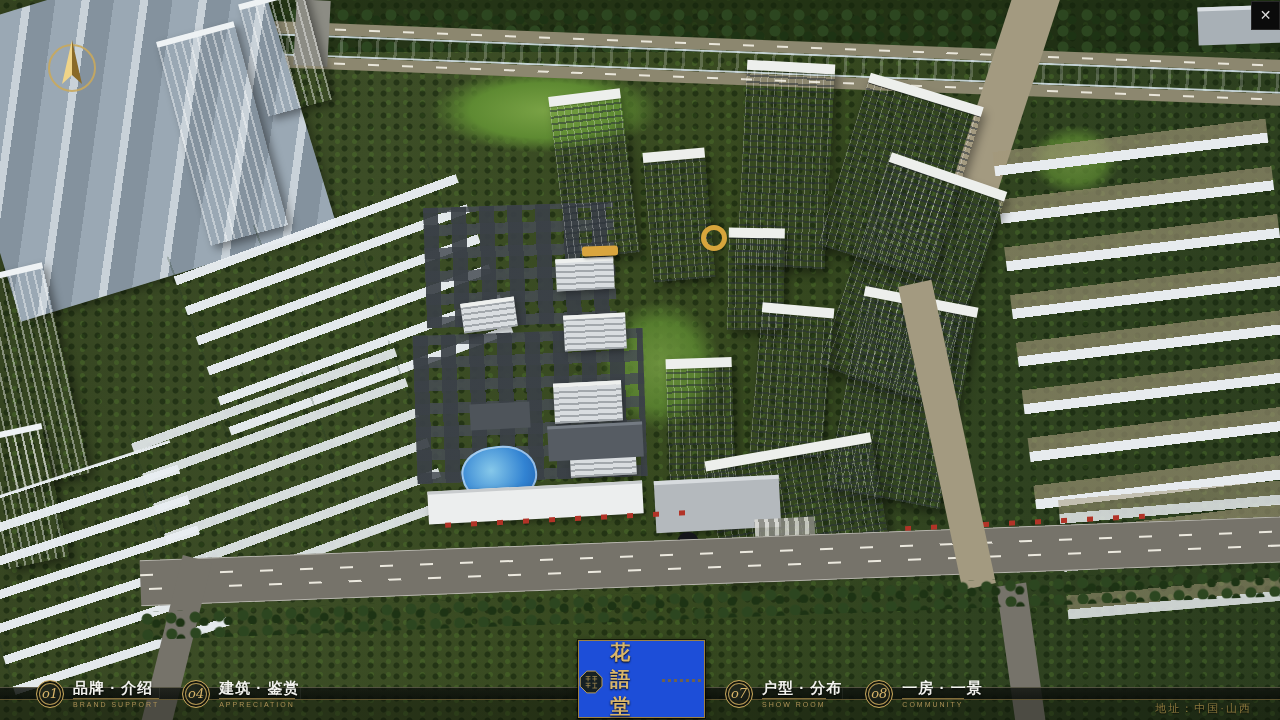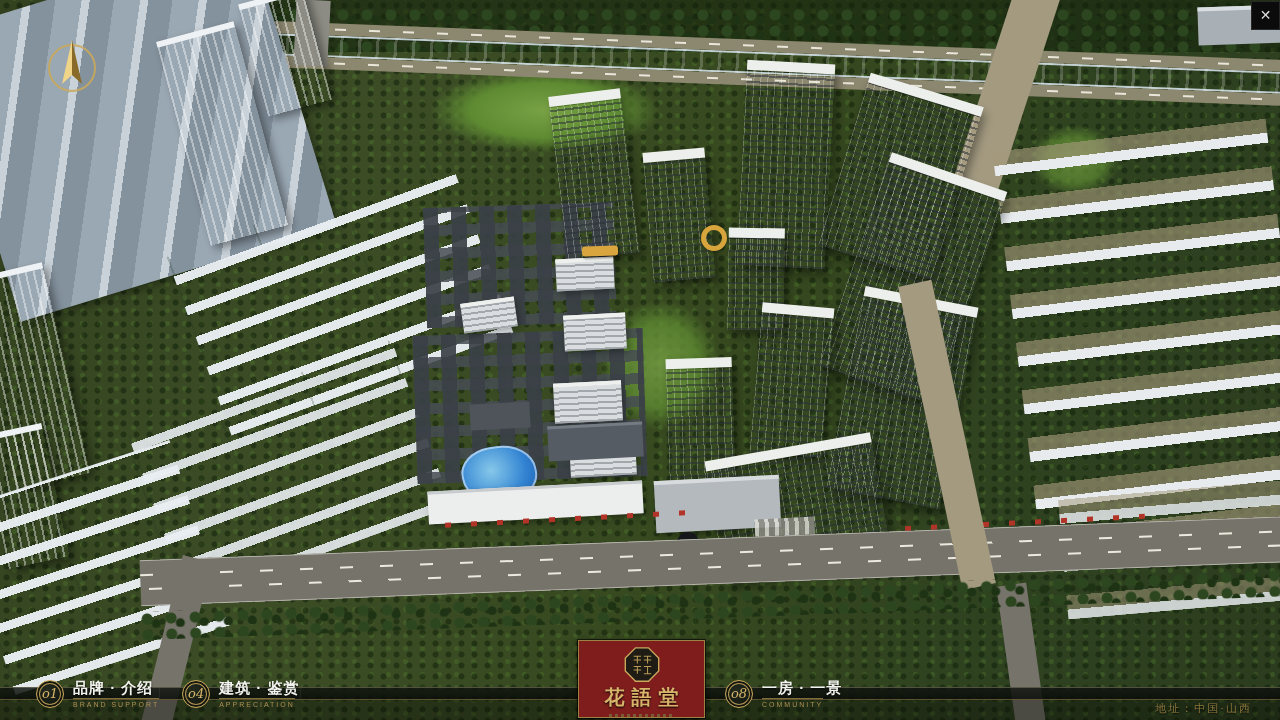--- a/index.html
+++ b/index.html
@@ -78,23 +78,23 @@
   .badge{flex:0 0 26px;width:26px;height:26px;border-radius:50%;border:1px solid #c9a85c;
       box-shadow:inset 0 0 0 2px rgba(10,14,10,.95),inset 0 0 0 3px rgba(201,168,92,.85);
       background:radial-gradient(circle at 40% 35%,#232a1e,#0c100c);
       color:#d8b56a;font:italic 13px "DejaVu Serif",serif;display:flex;align-items:center;justify-content:center;}
   .nav-text{display:flex;flex-direction:column;line-height:1;}
   .nav-cn{color:#f2f2ee;font-size:15px;font-weight:bold;letter-spacing:1px;white-space:nowrap;
       text-shadow:0 1px 2px rgba(0,0,0,.8);}
   .nav-en{color:#ab9055;font-size:7px;letter-spacing:2px;white-space:nowrap;margin-top:3px;
       border-top:1px solid rgba(170,140,75,.75);padding-top:2px;width:fit-content;}
   
-  .logo-panel{left:578px;top:640px;width:125px;height:76px;background:#7f1d1d;z-index:32;
+  .logo-panel{left:578px;top:640px;width:125px;height:76px;background:#1d4ed8;z-index:32;
       border:1px solid #9c8143;box-shadow:0 0 0 1px rgba(0,0,0,.6),0 2px 8px rgba(0,0,0,.6);
-      display:flex;flex-direction:column;align-items:center;cursor:pointer;}
+      display:flex;flex-direction:row;align-items:center;cursor:pointer;}
   .logo-title{color:#d8b56a;font-family:"DejaVu Serif",serif;font-size:20px;font-weight:bold;
       letter-spacing:7px;padding-left:7px;margin-top:1px;text-shadow:0 1px 2px #000;}
   .logo-subline{width:66px;height:3px;margin-top:3px;
       background:repeating-linear-gradient(90deg,#7a6538 0 3px,rgba(0,0,0,0) 3px 6px);opacity:.85;}
   .address{right:28px;top:701px;color:#8f7a3e;font-size:11px;letter-spacing:2px;z-index:31;
       text-shadow:0 1px 1px rgba(0,0,0,.7);}
 </style>
 </head>
 <body>
 
@@ -195,20 +195,27 @@
         <span class="nav-text">
             <span class="nav-cn">建筑 · 鉴赏</span>
         <span class="nav-en">APPRECIATION</span>
           </span>
       </div>
     </div>
 
     <div style="flex:0 0 125px;"></div>
 
     <div class="bar-side bar-right">
+      <div class="nav-item">
+        <span class="badge">o7</span>
+        <span class="nav-text">
+            <span class="nav-cn">户型 · 分布</span>
+        <span class="nav-en">SHOW ROOM</span>
+          </span>
+      </div>
       <div class="nav-item" style="border-right:none;">
         <span class="badge">o8</span>
         <span class="nav-text">
             <span class="nav-cn">一房 · 一景</span>
         <span class="nav-en">COMMUNITY</span>
           </span>
       </div>
     </div>
   </div>
 

